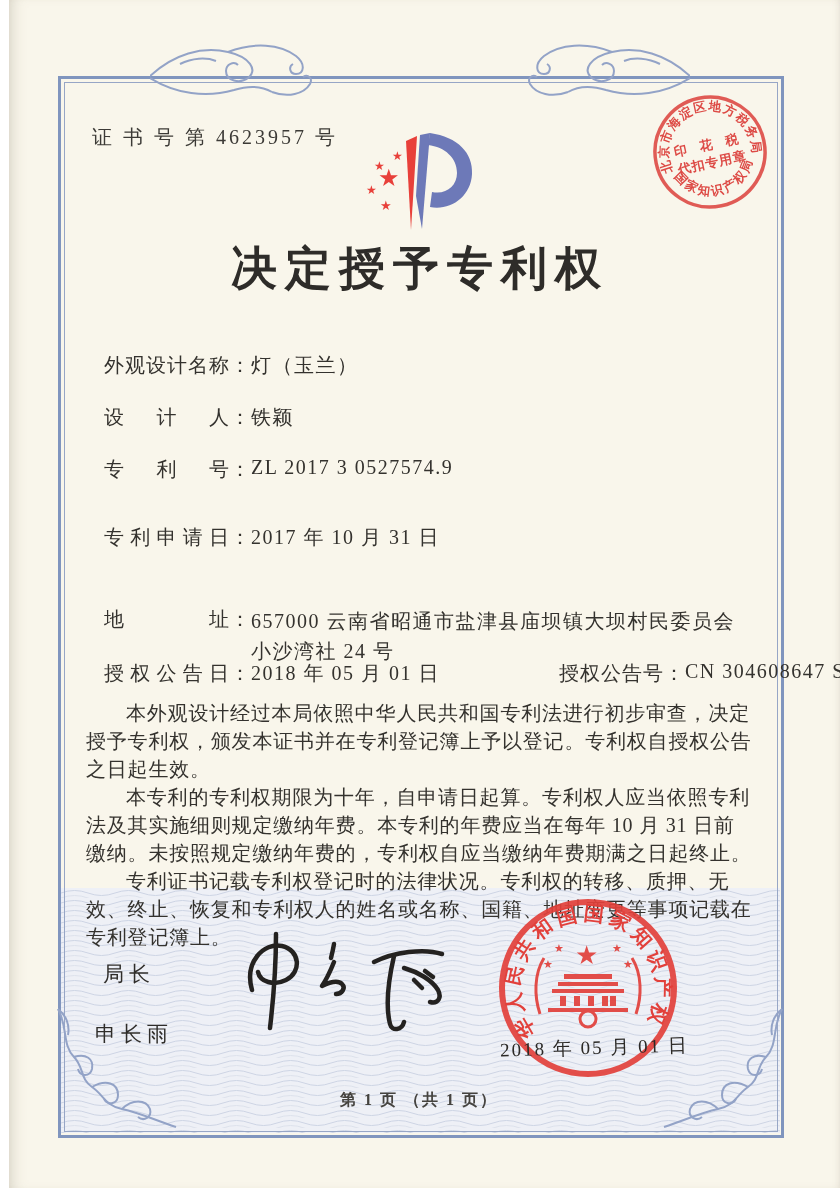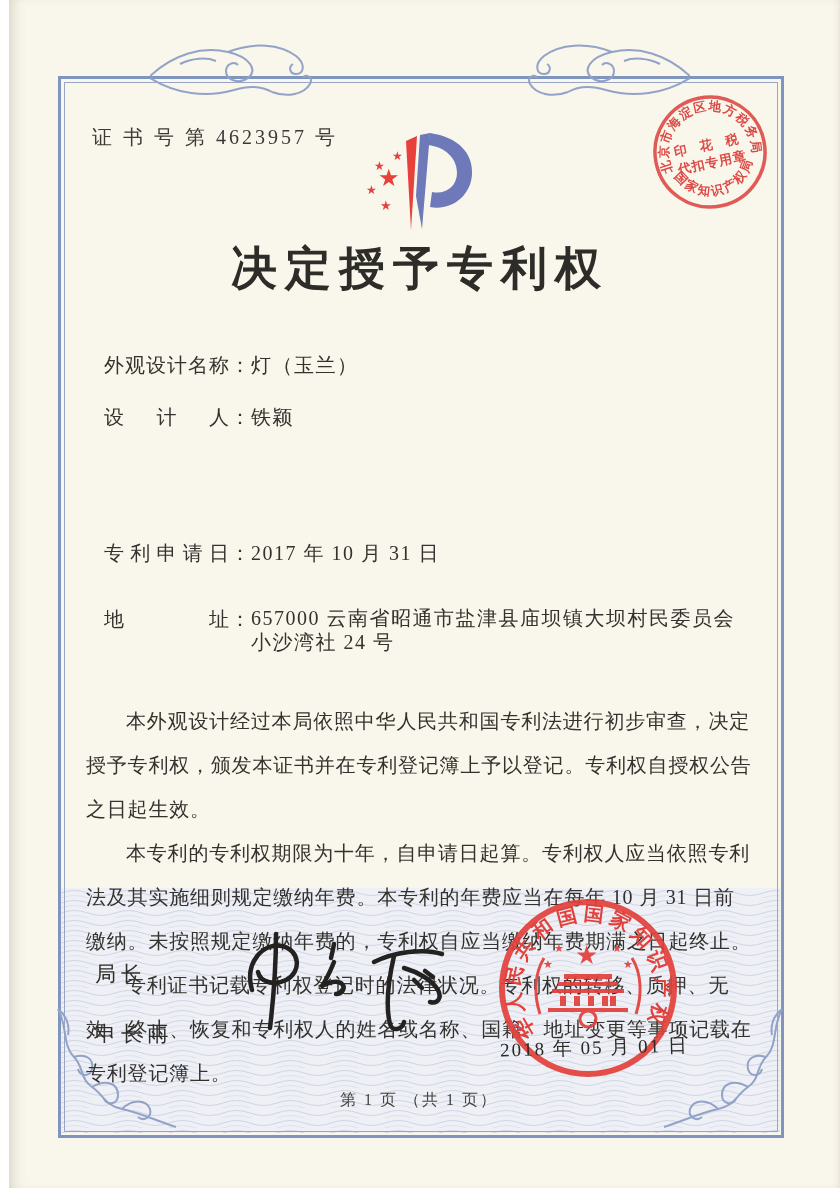--- a/index.html
+++ b/index.html
@@ -16,33 +16,33 @@
   .orn{position:absolute;z-index:5;}
   .content{position:absolute;left:0;top:0;width:840px;height:1188px;z-index:10;}
   .certno{position:absolute;left:92px;top:124px;font-size:20px;letter-spacing:3px;color:#3c3a36;}
   .logo{position:absolute;left:350px;top:126px;}
   .title{position:absolute;left:0;top:238px;width:840px;text-align:center;
          font-size:46px;font-weight:600;letter-spacing:8px;color:#2e2c29;}
   .frow{position:absolute;left:95px;font-size:20px;letter-spacing:1px;color:#34322e;margin-left:9px;}
   .flabel{display:inline-block;width:126px;text-align:justify;text-align-last:justify;vertical-align:top;}
   .fcolon{display:inline-block;vertical-align:top;}
   .fvalue{display:inline-block;vertical-align:top;letter-spacing:1.5px;}
-  .addr-value{width:492px;line-height:24px;word-break:break-all;font-family:Liberation Serif, serif;}
+  .addr-value{width:492px;line-height:30px;word-break:break-all;font-family:Liberation Serif, serif;}
   .grant-no{position:absolute;left:455px;top:0;white-space:nowrap;}
-  .paras{position:absolute;left:86px;top:699px;width:668px;font-size:20px;line-height:44px;
+  .paras{position:absolute;left:86px;top:699px;width:668px;font-size:20px;line-height:28px;
          letter-spacing:0.8px;color:#34322e;}
   .paras p{margin:0;text-indent:2em;word-break:break-all;}
   .signer{position:absolute;left:95px;font-size:21px;letter-spacing:5px;color:#2f2d2a;z-index:11;}
-  .signer.t1{top:960px;} .signer.t2{top:1000px;margin-top:20px;}
+  .signer.t1{top:960px;margin-left:8px;} .signer.t2{top:1000px;margin-top:20px;}
   .signature{position:absolute;left:228px;top:928px;z-index:11;}
   .seal{position:absolute;left:473px;top:873px;z-index:11;}
   .seal-date{position:absolute;left:500px;top:1035px;font-size:19px;letter-spacing:2px;
              color:#2c2a27;z-index:12;transform:rotate(-1.5deg);white-space:nowrap;}
   .pageno{position:absolute;left:58px;top:1090px;width:722px;text-align:center;
-          font-size:16px;letter-spacing:2px;color:#45433f;z-index:11;}
+          font-size:16px;letter-spacing:2px;color:#45433f;z-index:11;font-weight:bold;}
   .taxstamp{position:absolute;left:628px;top:70px;z-index:12;}
   svg text{font-family:"Liberation Serif","DejaVu Serif",serif;}
   .ring-text{font-size:20px;letter-spacing:5px;fill:#e2403b;font-weight:600;}
   .tax-arc-top{font-size:12.5px;letter-spacing:1.5px;fill:#dd4a45;font-weight:600;}
   .tax-arc-bottom{font-size:12.5px;letter-spacing:2px;fill:#dd4a45;font-weight:600;}
   .tax-center{font-size:13px;fill:#dd4a45;font-weight:600;}
 </style>
 </head>
 <body>
 
@@ -115,25 +115,32 @@
   </svg>
 
   <div class="title">决定授予专利权</div>
 
   <div class="frow" style="top:352px;">
     <span class="flabel">外观设计名称</span><span class="fcolon">：</span><span class="fvalue">灯（玉兰）</span>
   </div>
   <div class="frow" style="top:404px;">
     <span class="flabel">设计人</span><span class="fcolon">：</span><span class="fvalue">铁颖</span>
   </div>
-  <div class="frow" style="top:540px;">
+  <div class="frow" style="top:456px;">
+    <span class="flabel">专利号</span><span class="fcolon">：</span><span class="fvalue">ZL 2017 3 0527574.9</span>
+  </div>
+  <div class="frow" style="top:524px;">
     <span class="flabel">专利申请日</span><span class="fcolon">：</span><span class="fvalue">2017 年 10 月 31 日</span>
   </div>
   <div class="frow" style="top:606px;">
     <span class="flabel">地址</span><span class="fcolon">：</span><span class="fvalue addr-value">657000 云南省昭通市盐津县庙坝镇大坝村民委员会小沙湾社 24 号</span>
+  </div>
+  <div class="frow" style="top:660px;width:660px;">
+    <span class="flabel">授权公告日</span><span class="fcolon">：</span><span class="fvalue">2018 年 05 月 01 日</span>
+    <span class="grant-no"><span>授权公告号</span><span>：</span><span class="fvalue">CN 304608647 S</span></span>
   </div>
 
   <div class="paras">
     <p>本外观设计经过本局依照中华人民共和国专利法进行初步审查，决定授予专利权，颁发本证书并在专利登记簿上予以登记。专利权自授权公告之日起生效。</p>
     <p>本专利的专利权期限为十年，自申请日起算。专利权人应当依照专利法及其实施细则规定缴纳年费。本专利的年费应当在每年 10 月 31 日前缴纳。未按照规定缴纳年费的，专利权自应当缴纳年费期满之日起终止。</p>
     <p>专利证书记载专利权登记时的法律状况。专利权的转移、质押、无效、终止、恢复和专利权人的姓名或名称、国籍、地址变更等事项记载在专利登记簿上。</p>
   </div>
 
   <div class="signer t1">局长</div>
   <div class="signer t2">申长雨</div>

